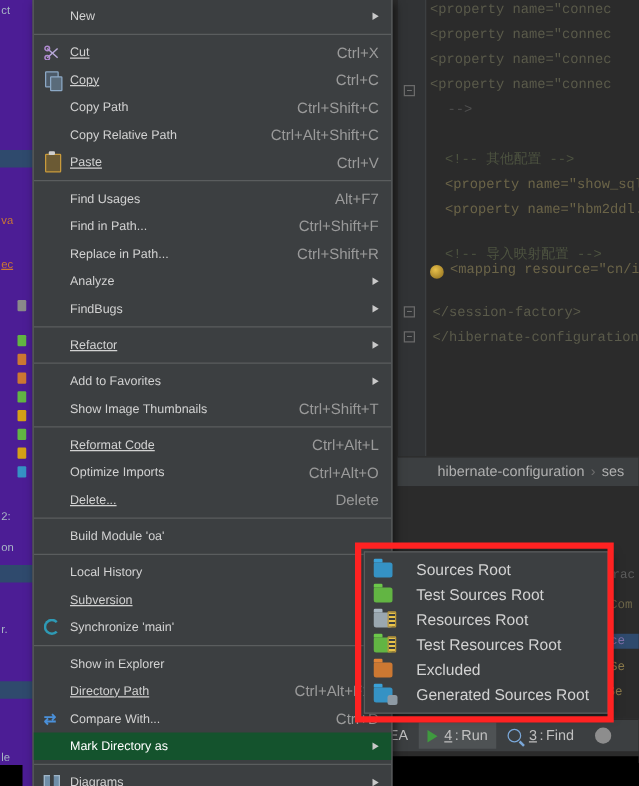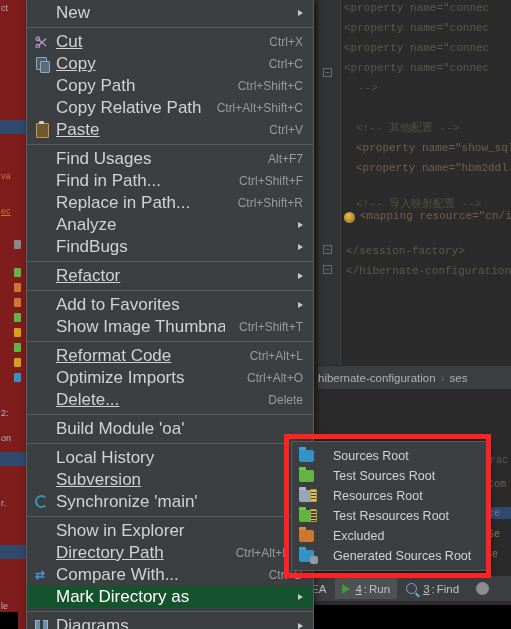--- a/index.html
+++ b/index.html
@@ -22,21 +22,21 @@
     position: absolute;
     inset: 0;
     background: #2b2b2b;
   }
 
   
   #left-strip {
     position: absolute;
     left: 0; top: 0;
     width: 30px; height: 629px;
-    background: #7f1d1d;
+    background: #4c1d95;
     overflow: hidden;
   }
   .strip-row {
     position: absolute;
     left: 0;
     height: 13px;
     font-size: 9px;
     color: #a9b7c6;
     white-space: nowrap;
     line-height: 13px;
@@ -100,21 +100,21 @@
 
   
   #breadcrumb {
     position: absolute;
     left: 318px; top: 365px;
     width: 193px; height: 24px;
     background: #3c3f41;
     border-top: 1px solid #2b2b2b;
     display: flex;
     align-items: center;
-    padding-left: 0;
+    padding-left: 32px;
     box-sizing: border-box;
     font-size: 11.5px;
     color: #b0b0b0;
     white-space: nowrap;
     overflow: hidden;
     text-align: center;
   }
   .bc-sep { color: #6e6e6e; margin: 0 5px; }
 
   
@@ -228,21 +228,21 @@
   }
   .mi-icon {
     width: 18px;
     min-width: 18px;
     height: 16px;
     position: relative;
     margin-right: 5px;
   }
   .mi-label {
     flex: 1;
-    font-size: 17px;
+    font-size: 10px;
     color: #d2d2d2;
     overflow: hidden;
   }
   .mi-key {
     font-size: 12px;
     color: #9a9a9a;
     margin-left: 14px;
   }
   .mi-arrow {
     width: 0; height: 0;

